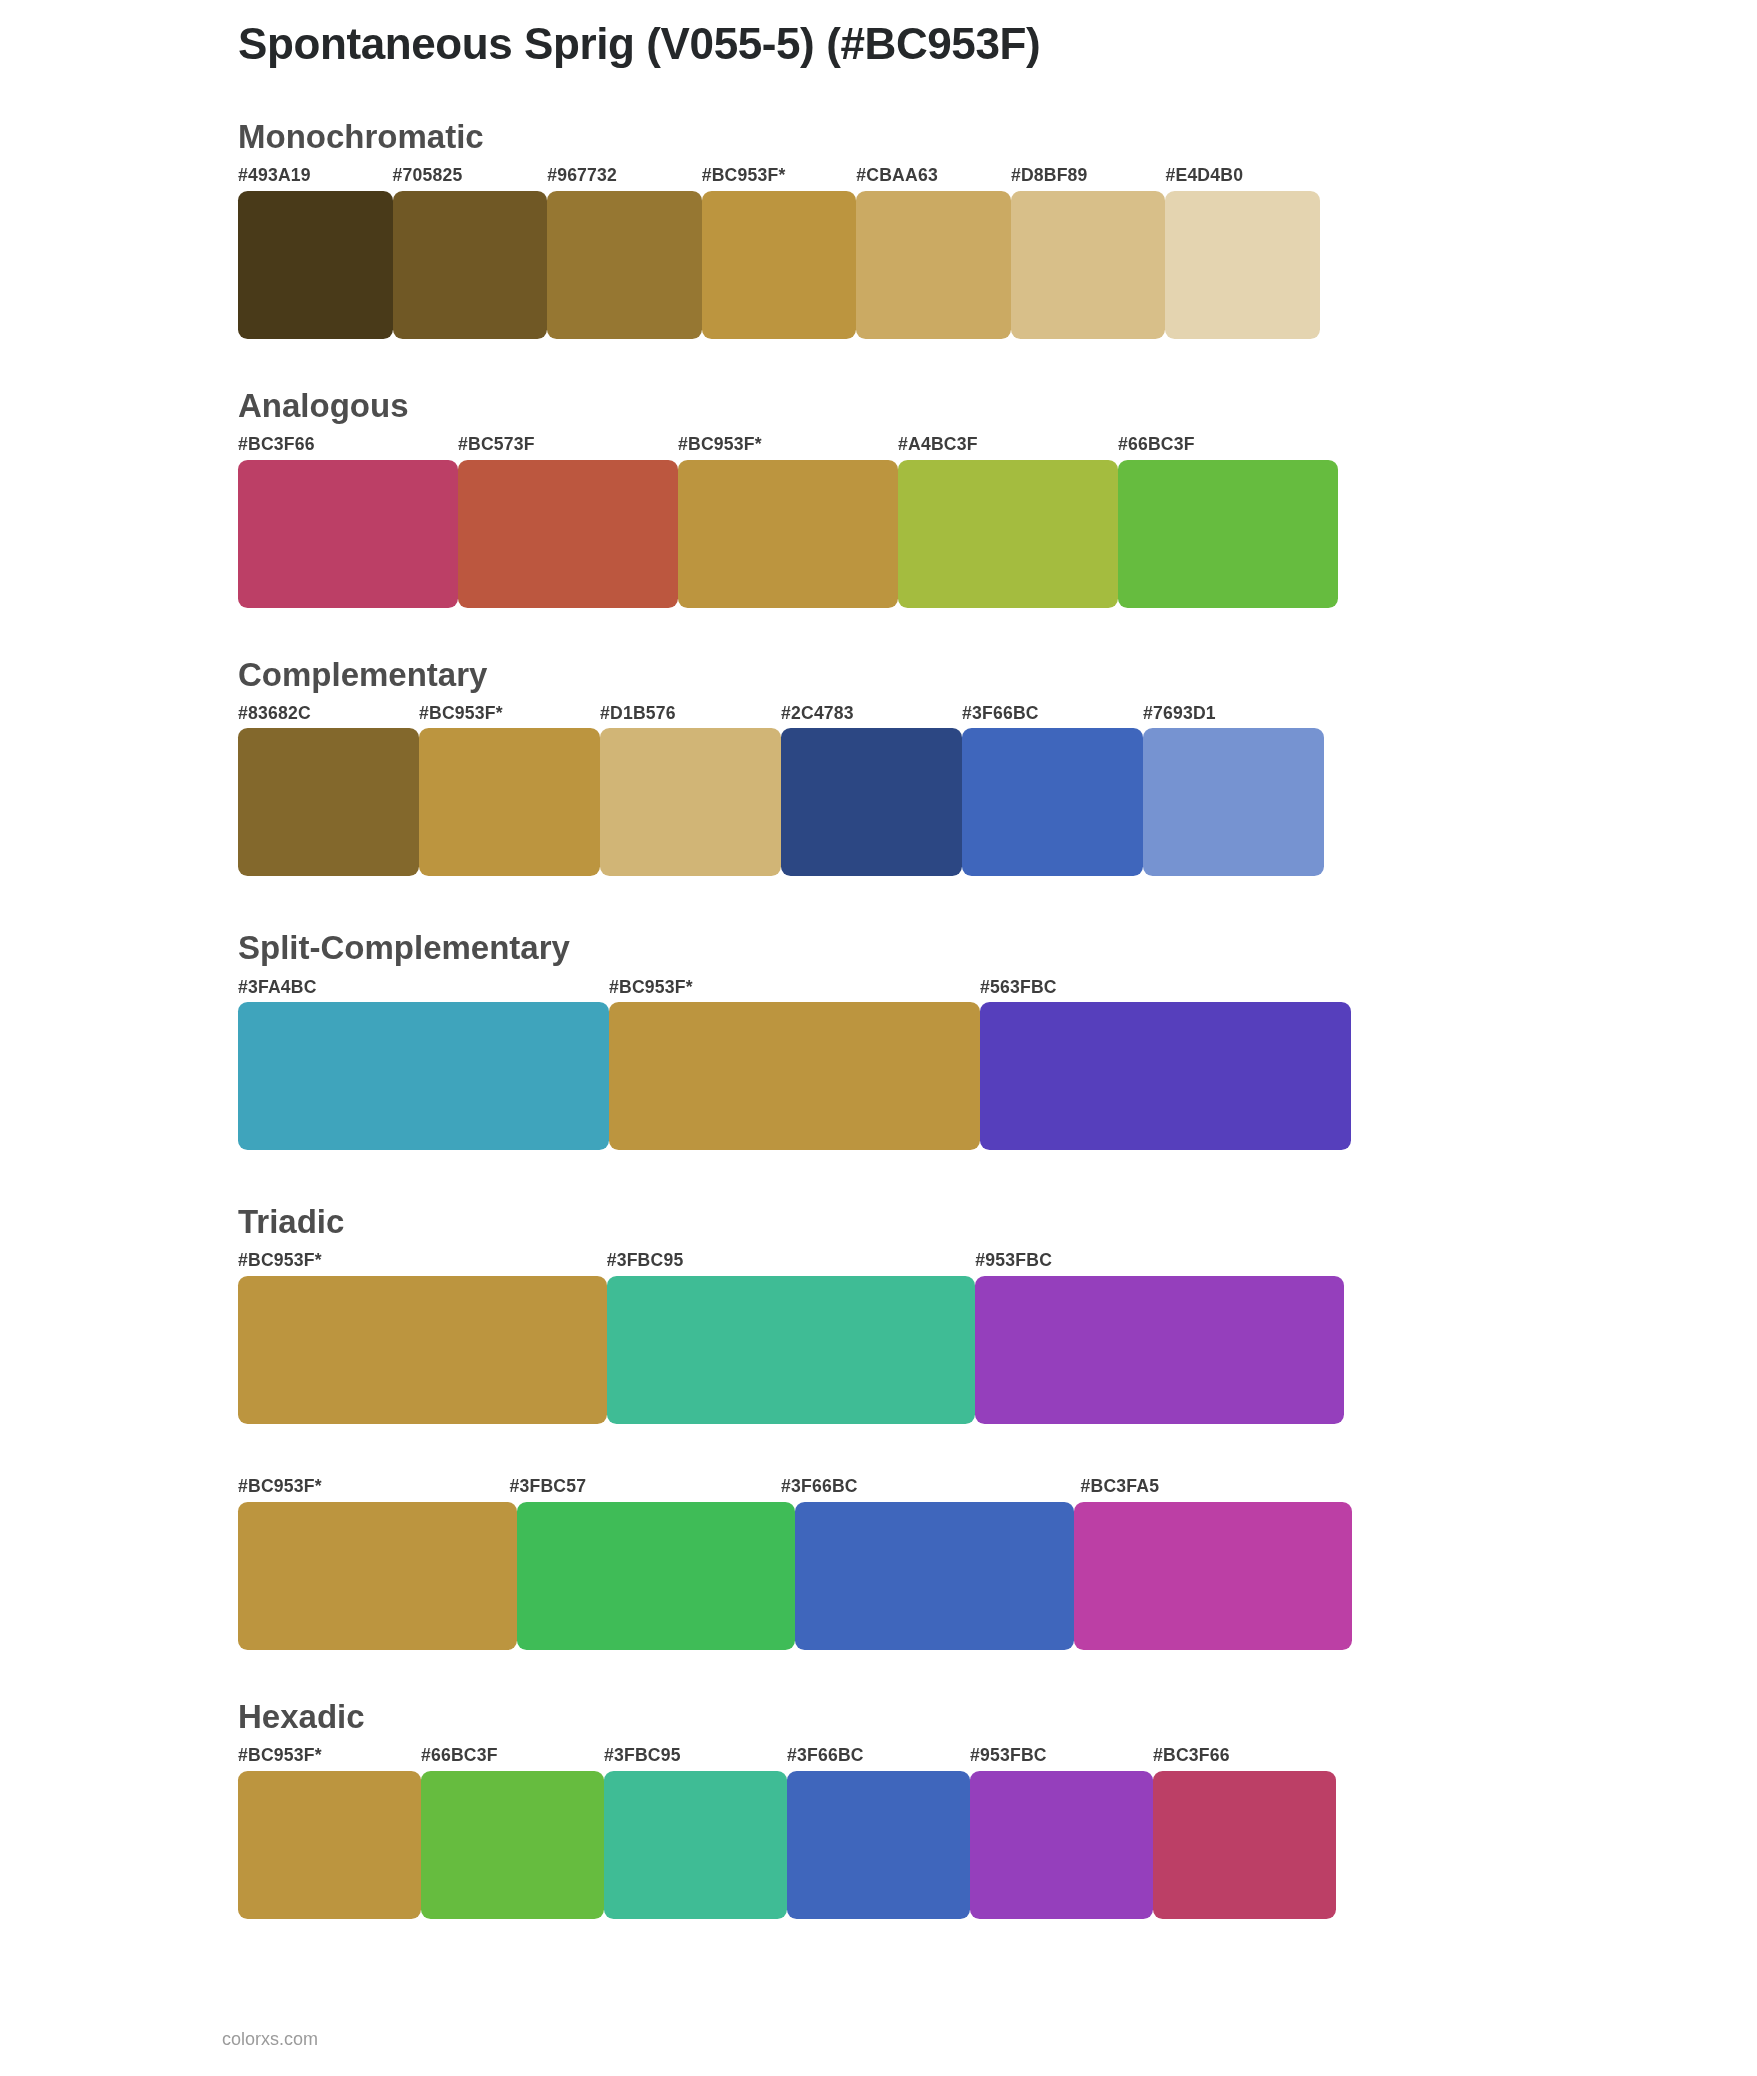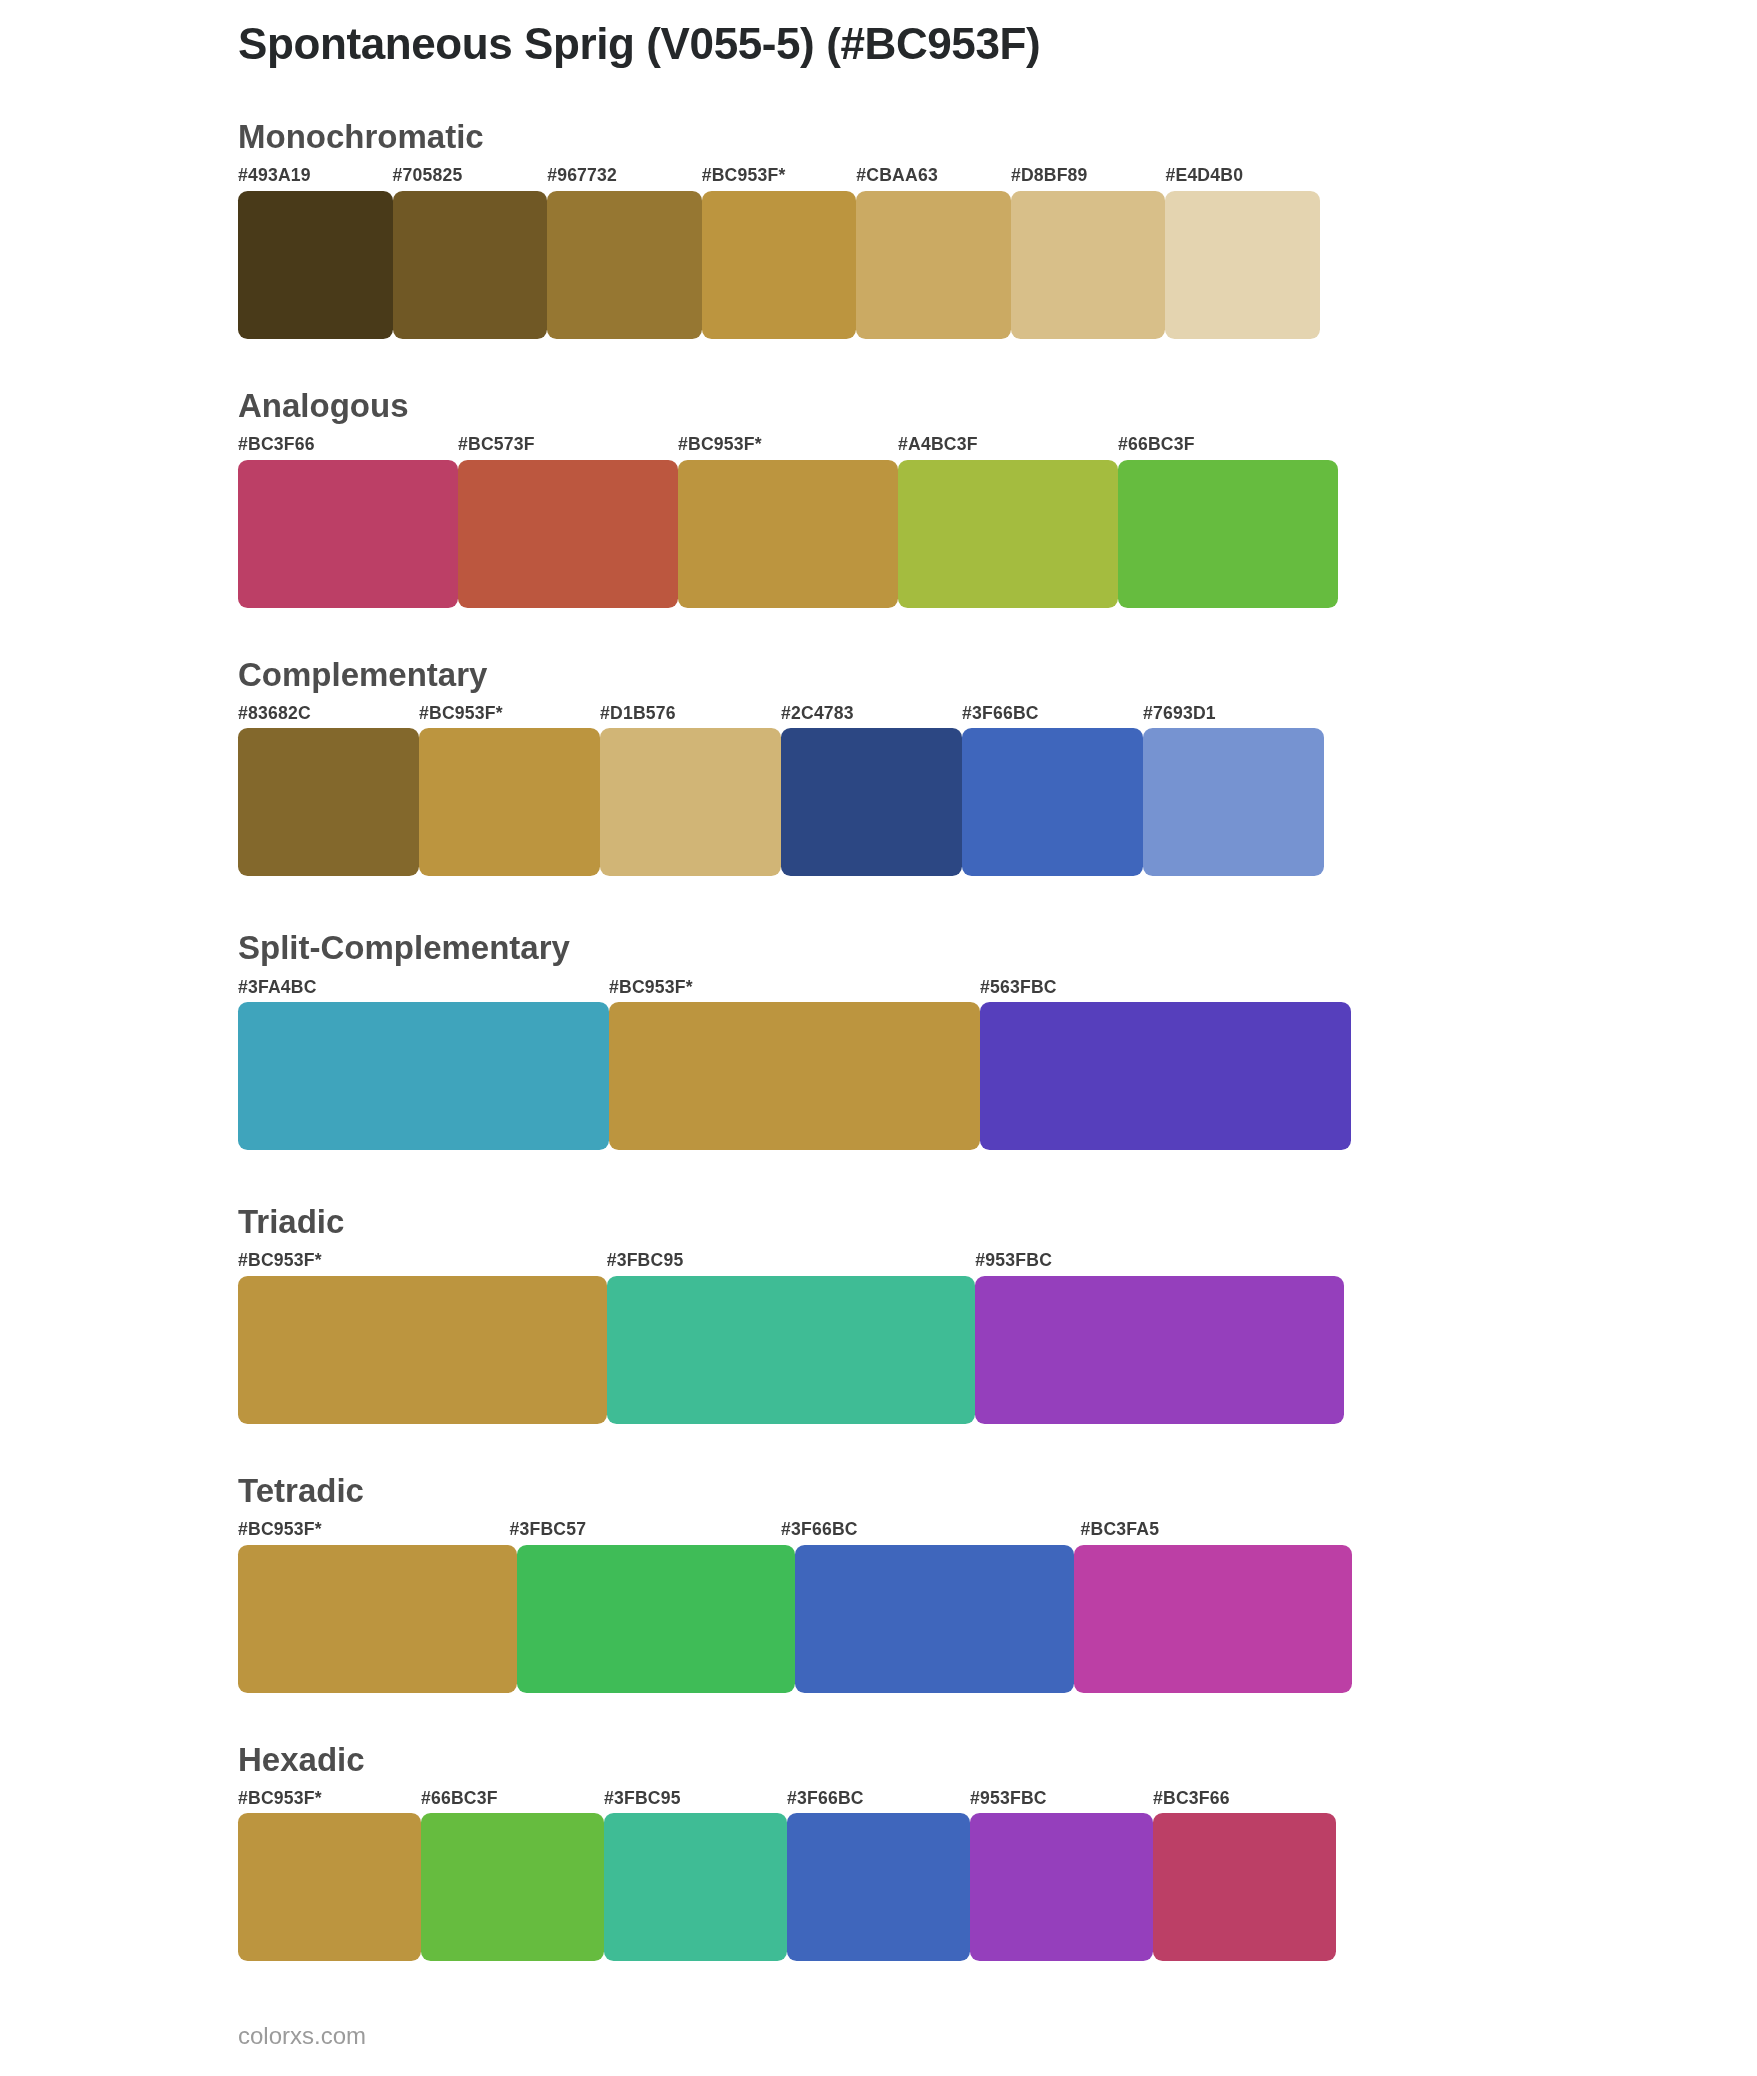--- a/index.html
+++ b/index.html
@@ -78,23 +78,23 @@
     height: 148px;
   }
   .swatch {
     border-radius: 9.6px;
     height: 100%;
   }
   .gap-sm { height: 48px; }
   .gap-md { height: 53px; }
   .footer {
     position: absolute;
-    left: 238px;
+    left: 222px;
     bottom: 27px;
-    font-size: 24px;
+    font-size: 18px;
     color: #9b9b9b;
     font-family: "Liberation Sans", sans-serif;
   }
 </style>
 </head>
 <body>
 
 <div class="page">
 
   <div class="header">
@@ -184,21 +184,20 @@
           <div class="label" style="width: 369px;">#953FBC</div>
         </div>
         <div class="swatches" style="width: 1106px;">
           <div class="swatch" title="#BC953F*" style="width: 369px; background: rgb(188, 149, 63);"></div>
           <div class="swatch" title="#3FBC95" style="width: 369px; background: rgb(63, 188, 149);"></div>
           <div class="swatch" title="#953FBC" style="width: 369px; background: rgb(149, 63, 188);"></div>
         </div>
       </div>
       <div class="gap-sm"></div>
       <div class="section">
-        <div class="section-title">Tetradic</div>
         <div class="labels" style="width: 1114px;">
           <div class="label" style="width: 279px;">#BC953F*</div>
           <div class="label" style="width: 279px;">#3FBC57</div>
           <div class="label" style="width: 279px;">#3F66BC</div>
           <div class="label" style="width: 279px; margin-left: 28px;">#BC3FA5</div>
         </div>
         <div class="swatches" style="width: 1114px;">
           <div class="swatch" title="#BC953F*" style="width: 279px; background: rgb(188, 149, 63);"></div>
           <div class="swatch" title="#3FBC57" style="width: 279px; background: rgb(63, 188, 87);"></div>
           <div class="swatch" title="#3F66BC" style="width: 279px; background: rgb(63, 102, 188);"></div>

